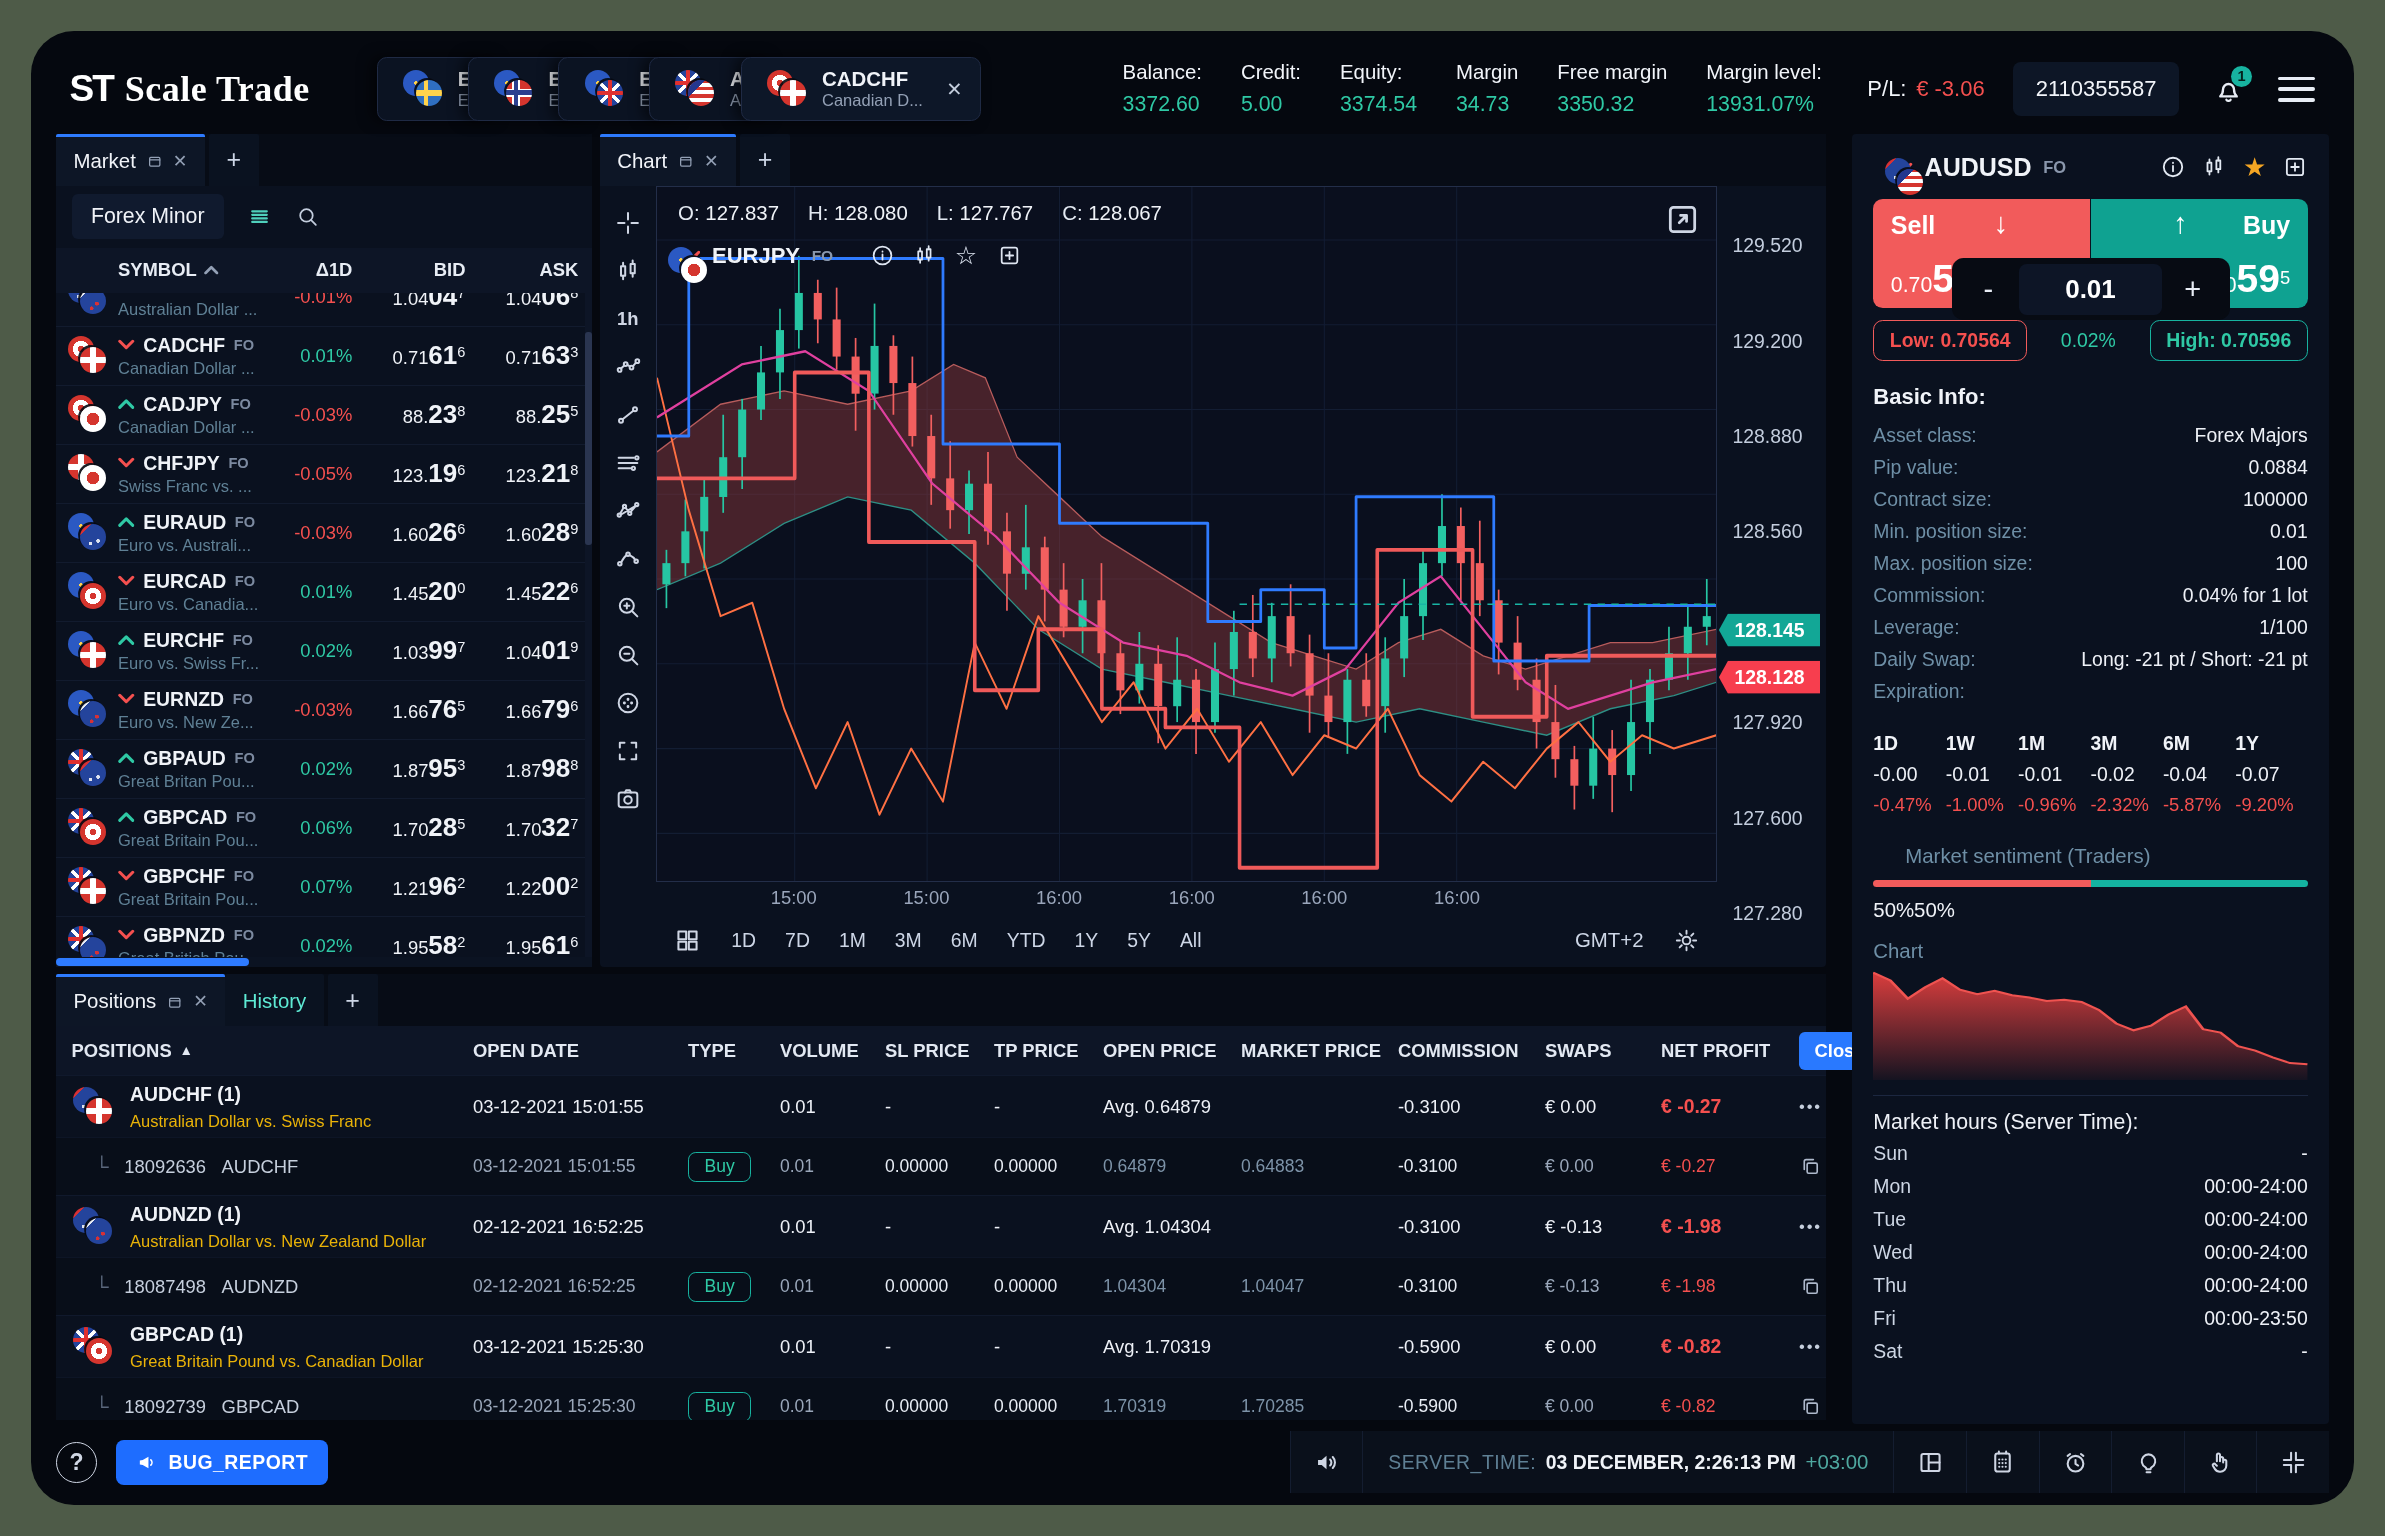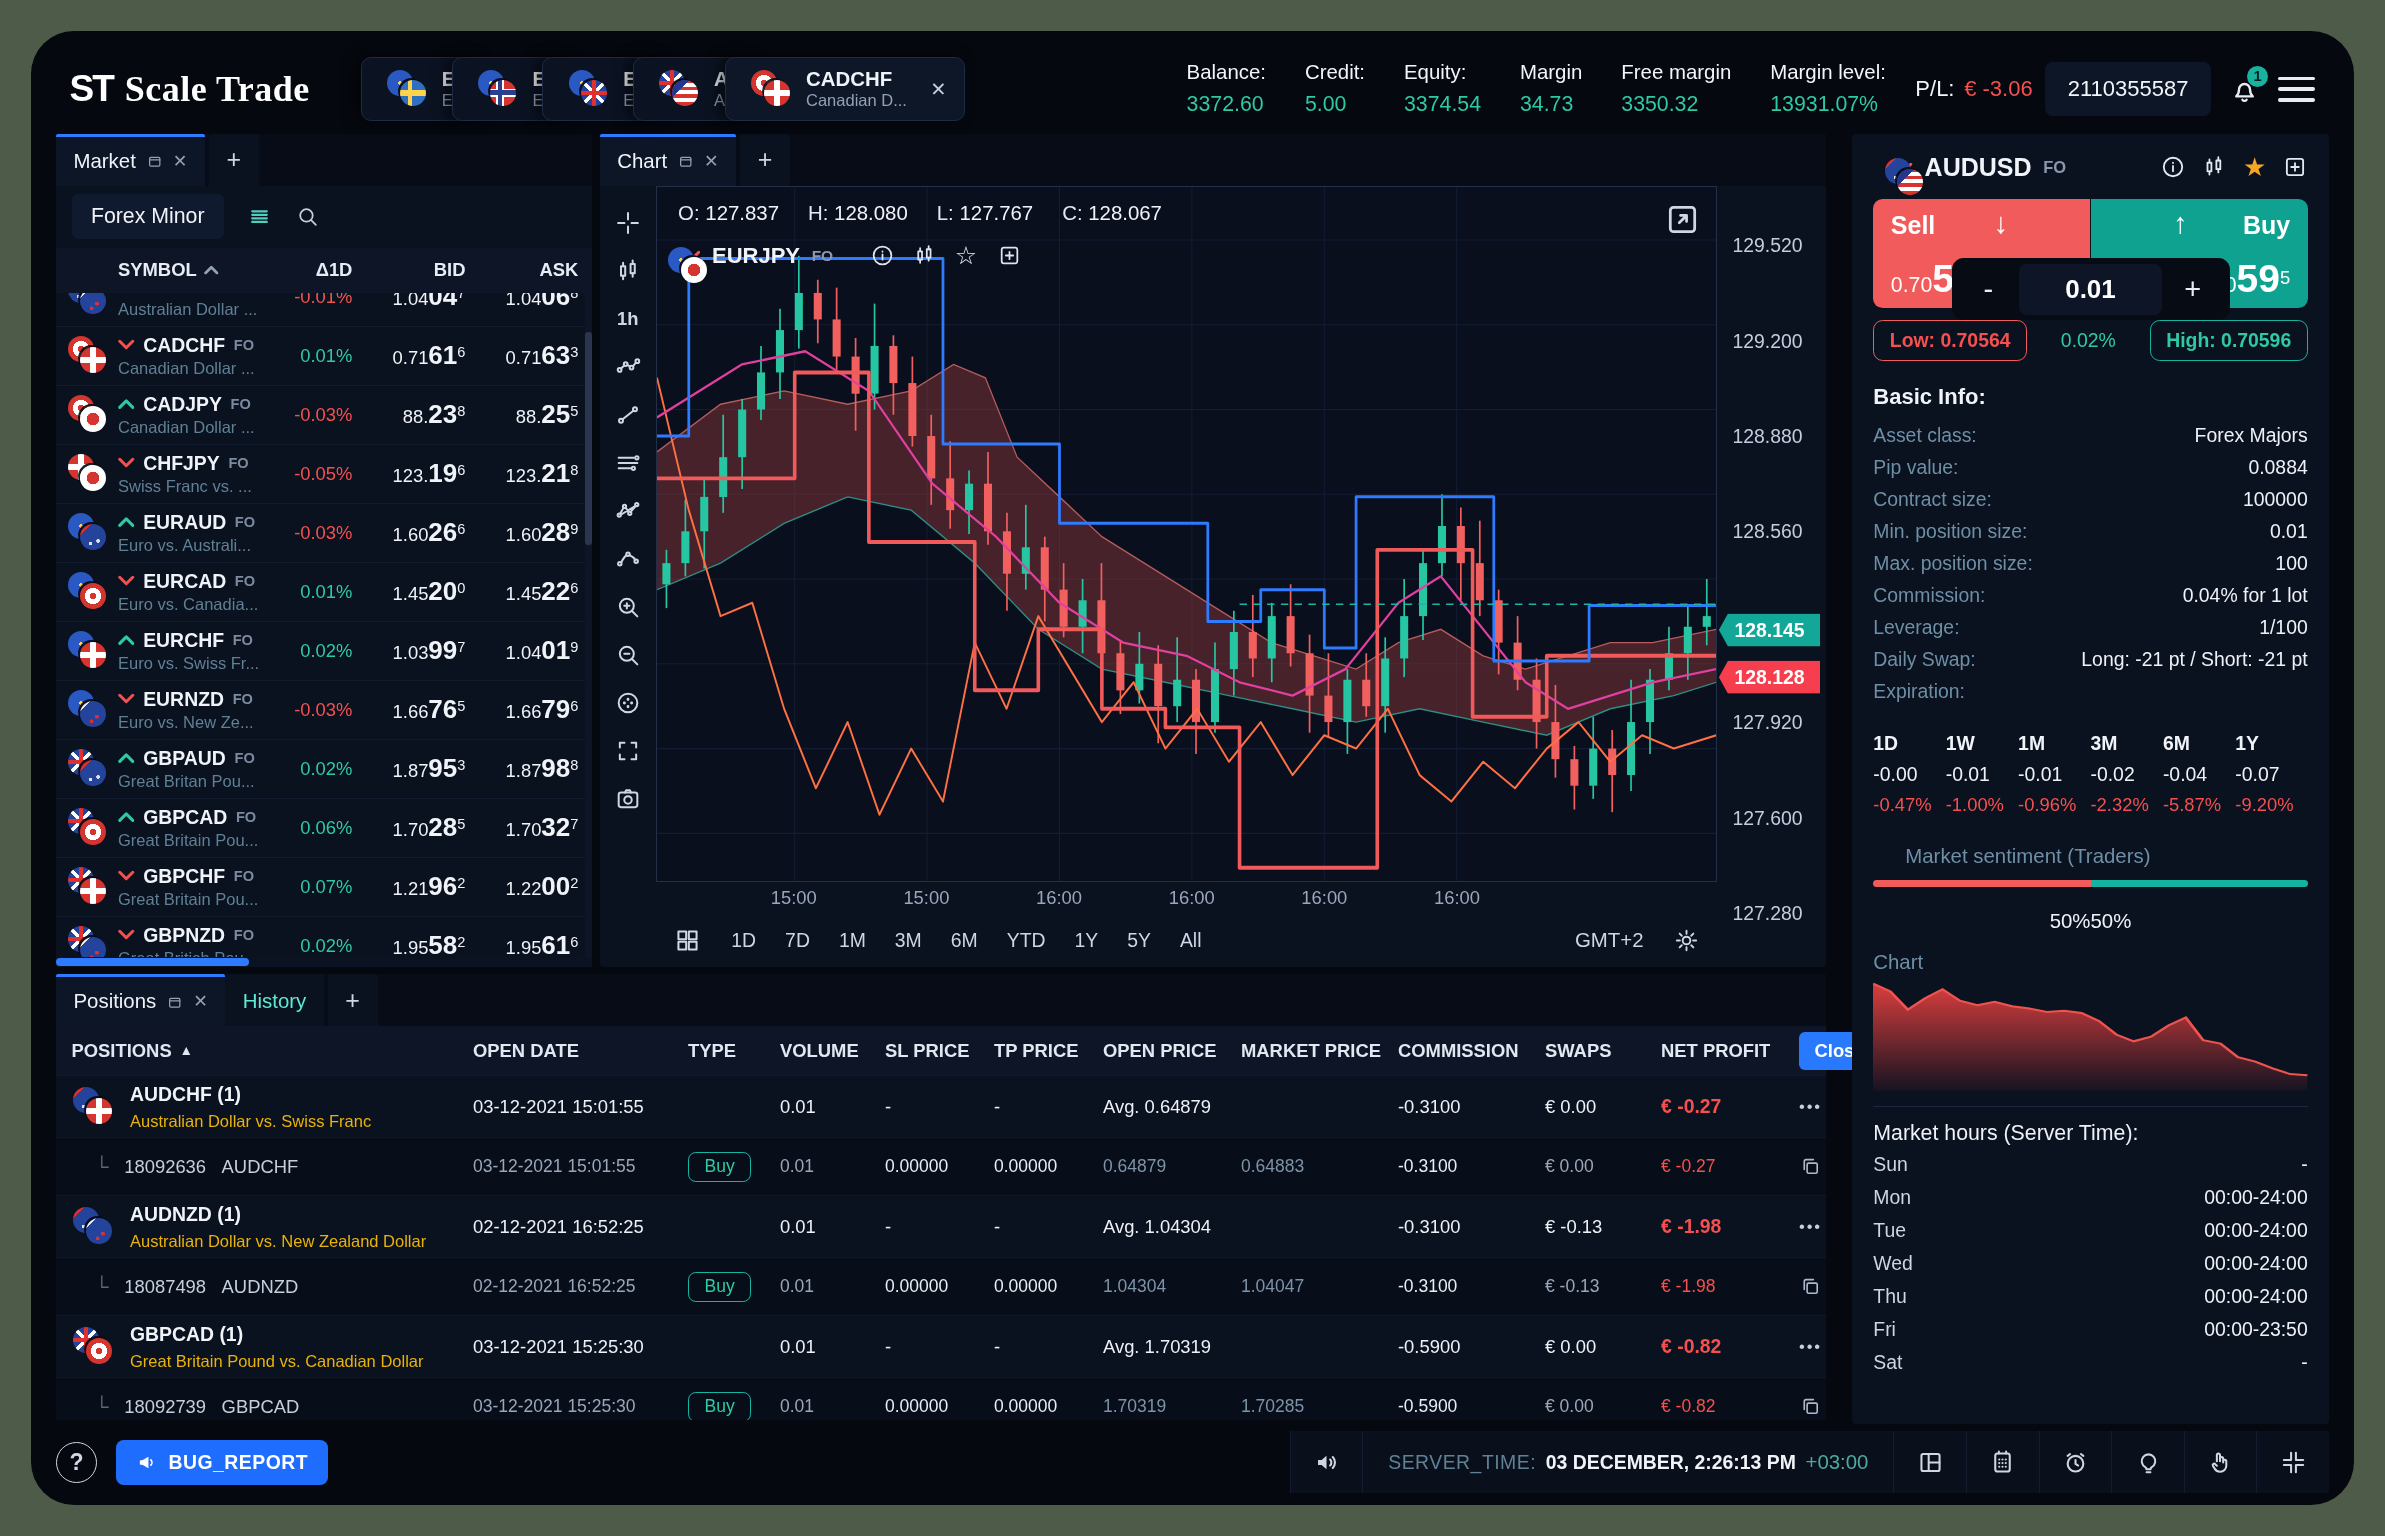--- a/index.html
+++ b/index.html
@@ -1,19 +1,19 @@
 <!DOCTYPE html>
 <html><head>
 <meta charset="utf-8">
 <style>
   html,body{margin:0;padding:0;width:2385px;height:1536px;background:#4e5b48;font-family:"Liberation Sans","DejaVu Sans",sans-serif;-webkit-font-smoothing:antialiased;}
   *{box-sizing:border-box;}
   .window{position:absolute;left:31px;top:31px;right:31px;bottom:31px;background:#05080f;border-radius:43px;padding:13.6px 25px 11.6px 25px;overflow:hidden;display:flex;flex-direction:column;}
   
-  .topbar{height:89px;display:flex;align-items:center;gap:12px;padding:0 13.6px;flex:none;}
+  .topbar{height:89px;display:flex;align-items:center;gap:28px;padding:0 13.6px;flex:none;}
   .logo{display:flex;align-items:center;gap:11.6px;flex:none;}
   .logo .mark{font-size:37px;font-weight:700;color:#fff;letter-spacing:-1.9px;}
   .logo .name{font-size:36px;font-weight:700;color:#fff;letter-spacing:0.5px;font-family:Liberation Serif, serif;}
   .pairtabs{display:flex;align-items:center;flex:none;margin-left:39px;}
   .pairtab{display:flex;align-items:center;gap:9.7px;background:#0b1322;border:1px solid #1f2a44;border-radius:9.7px;height:64px;padding:0 13.6px;margin-left:-33px;box-shadow:-5.8px 0 13.6px rgba(0,0,0,.55);position:relative;cursor:pointer;}
   .pairtab:first-child{margin-left:0;}
   .pairtab.active{background:#0d1728;z-index:5;padding-right:17.5px;}
   .ptx .pt1{font-size:20.4px;font-weight:700;color:#f0f3f8;white-space:nowrap;}
   .ptx .pt2{font-size:16.5px;color:#93a0b5;white-space:nowrap;}
   .ptclose{color:#c3cddd;font-size:19.4px;margin-left:13.6px;cursor:pointer;}
@@ -173,21 +173,21 @@
   .inforow{display:flex;font-size:19.4px;height:32px;align-items:center;flex:none;}
   .inforow .lab{color:#6e8fa6;}
   .inforow .val{margin-left:auto;color:#eef1f7;text-align:right;}
   .perf{display:grid;grid-template-columns:repeat(6,1fr);margin-top:25px;row-gap:7.8px;flex:none;}
   .perf .p{font-size:19.4px;font-weight:700;color:#f0f3f8;}
   .perf .a{font-size:19.4px;color:#eef1f7;}
   .perf .c{font-size:18.4px;color:#f5504f;}
   .senttitle{font-size:20.4px;color:#6e8fa6;margin-top:29px;flex:none;margin-left:32px;}
   .sentbar{height:7.8px;border-radius:3.9px;margin-top:11.6px;display:flex;overflow:hidden;flex:none;}
   .sentbar .l{background:#f25b5b;} .sentbar .r{background:#14b3a0;flex:1;}
-  .sentlabels{display:flex;justify-content:center;font-size:20.4px;color:#f0f3f8;margin-top:23px;flex:none;}
+  .sentlabels{display:flex;justify-content:flex-start;font-size:20.4px;color:#f0f3f8;margin-top:12px;flex:none;}
   .charttitle{font-size:20.4px;color:#6e8fa6;margin-top:17.5px;flex:none;}
   .spark{height:113px;margin-top:3.9px;flex:none;}
   .spark svg{width:100%;height:100%;}
   .rdivider{height:1px;background:#1c2740;margin:15.5px 0 13.6px 0;flex:none;}
   .hourstitle{font-size:21.3px;color:#eef1f7;flex:none;margin-bottom:1.9px;}
   .hourrow{display:flex;font-size:19.4px;height:33px;align-items:center;flex:none;}
   .hourrow .d{color:#cdd6e4;} .hourrow .t{margin-left:auto;color:#eef1f7;}
   
   .footer{height:62px;margin-top:7.8px;display:flex;align-items:center;flex:none;gap:19.4px;}
   .helpbtn{width:41px;height:41px;border:1.9px solid #cfd6e4;border-radius:50%;color:#cfd6e4;display:flex;align-items:center;justify-content:center;font-size:23px;font-weight:700;cursor:pointer;}

